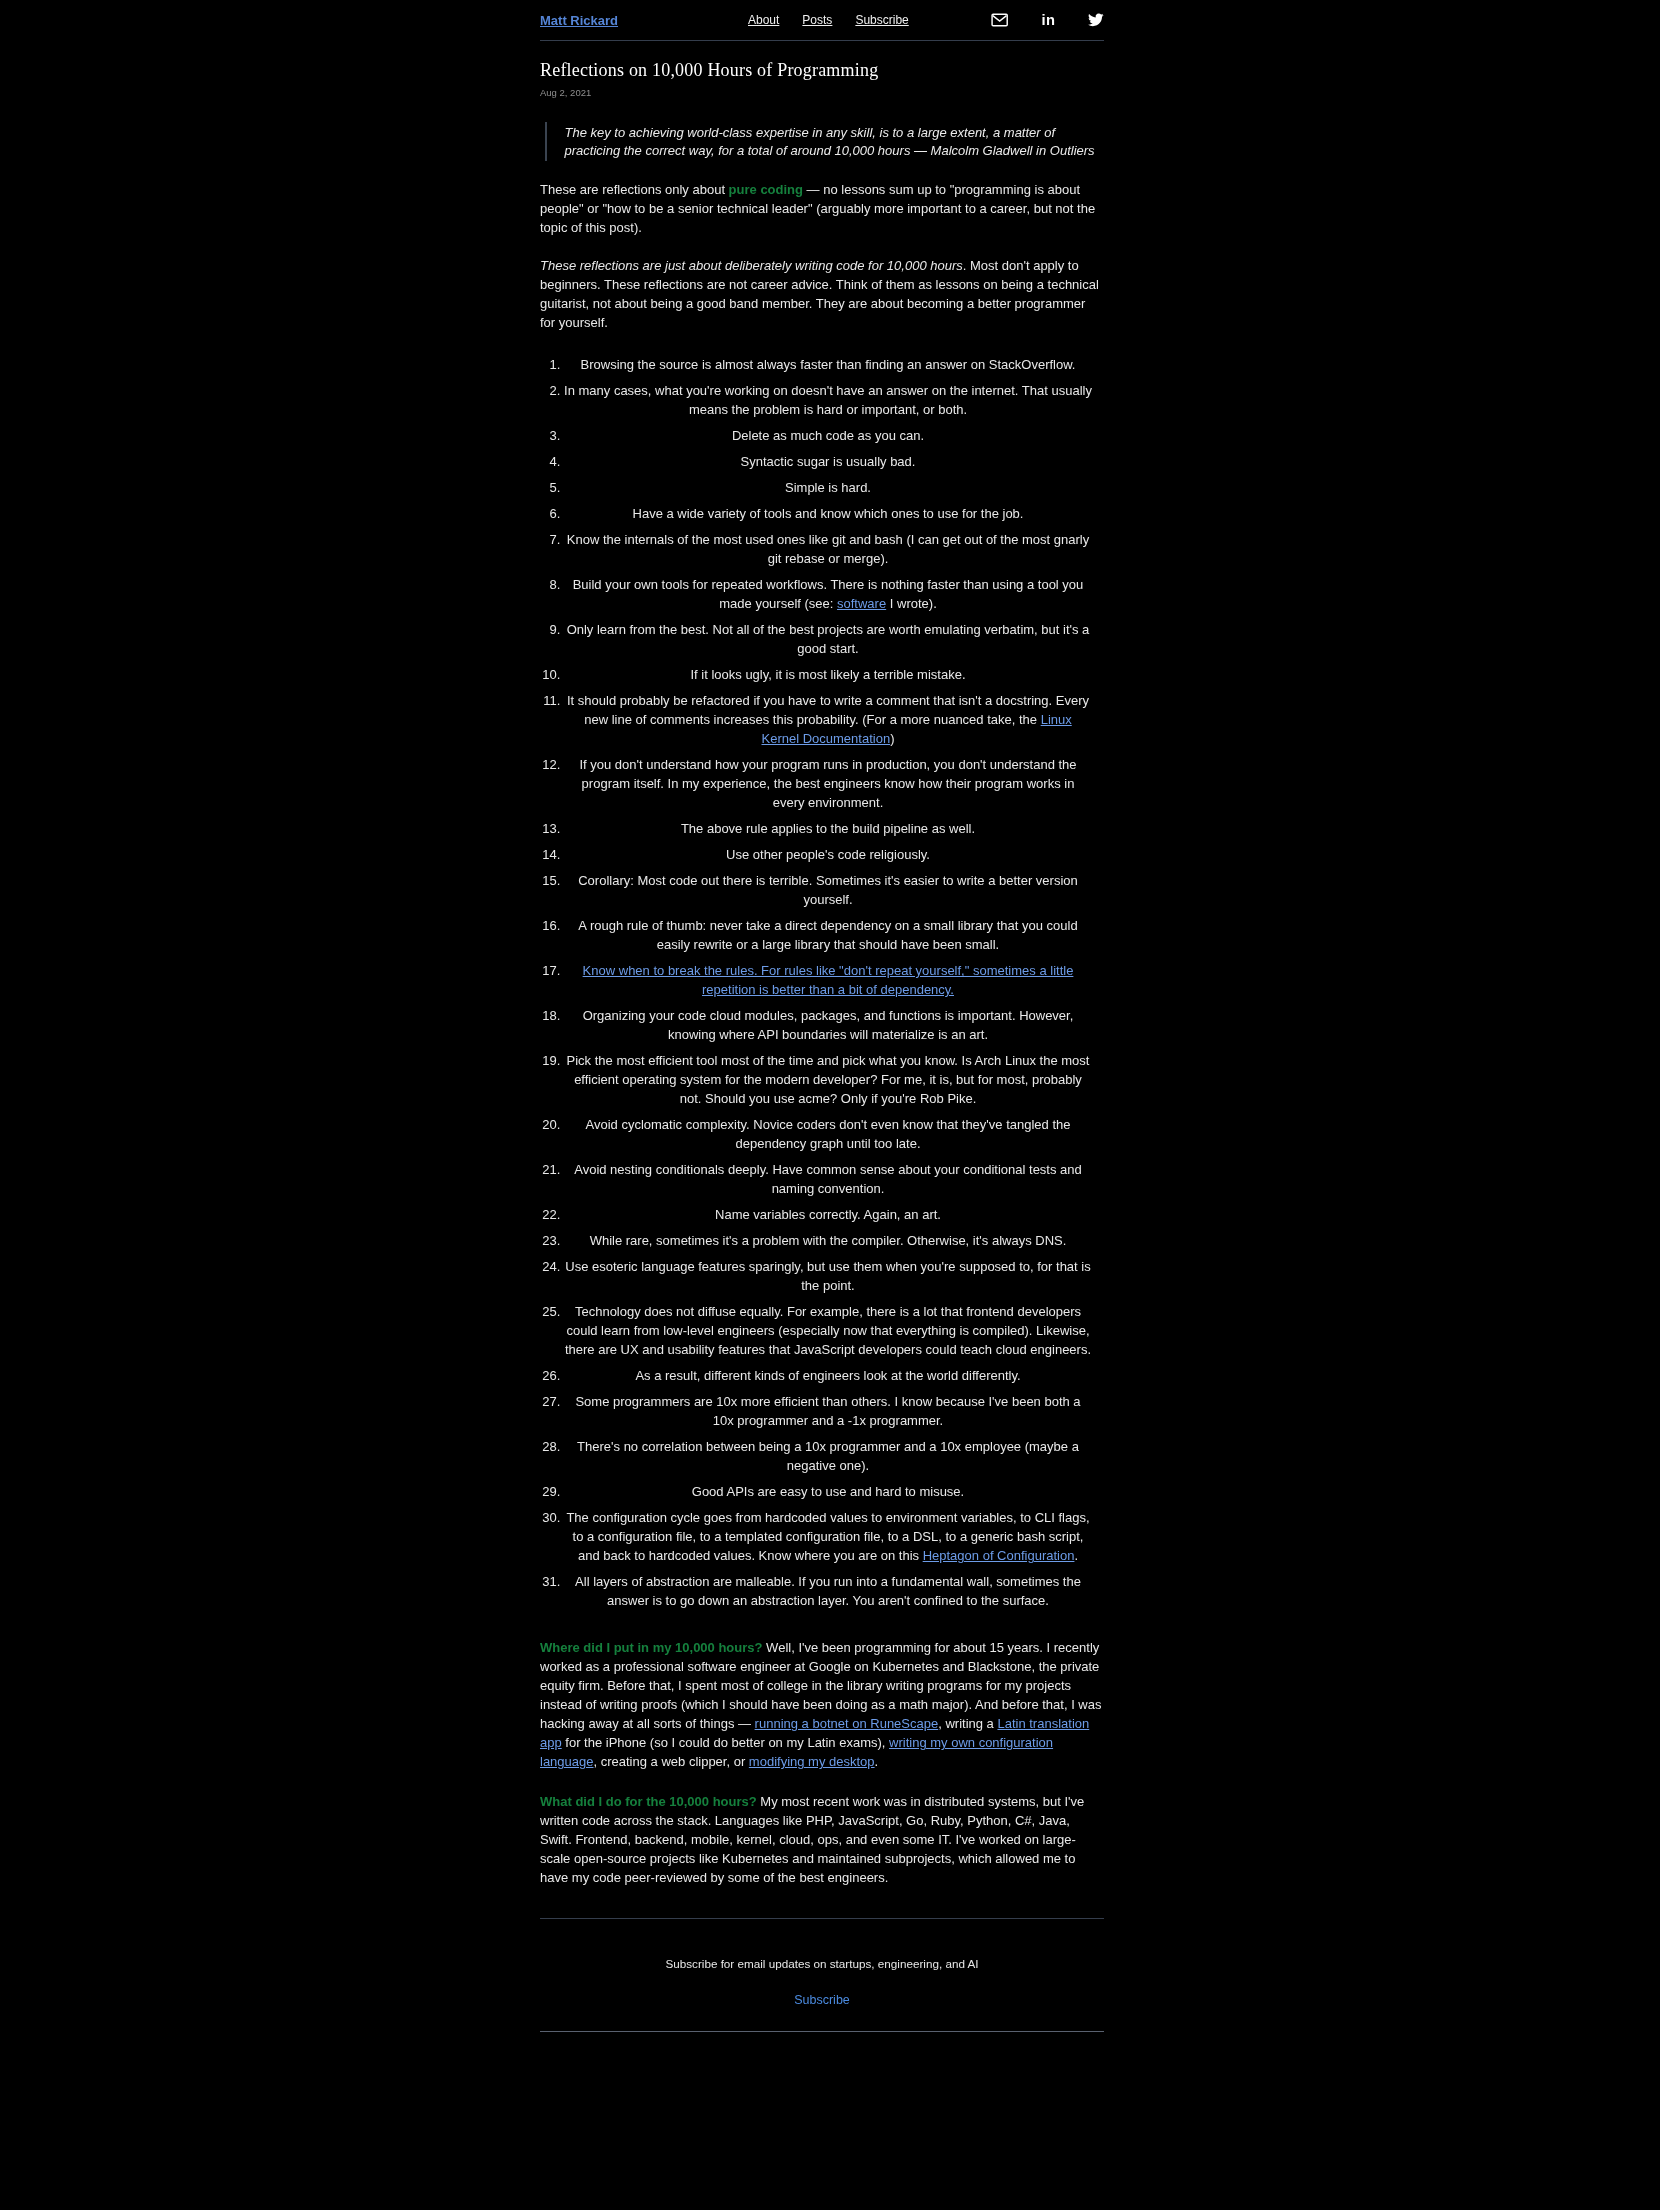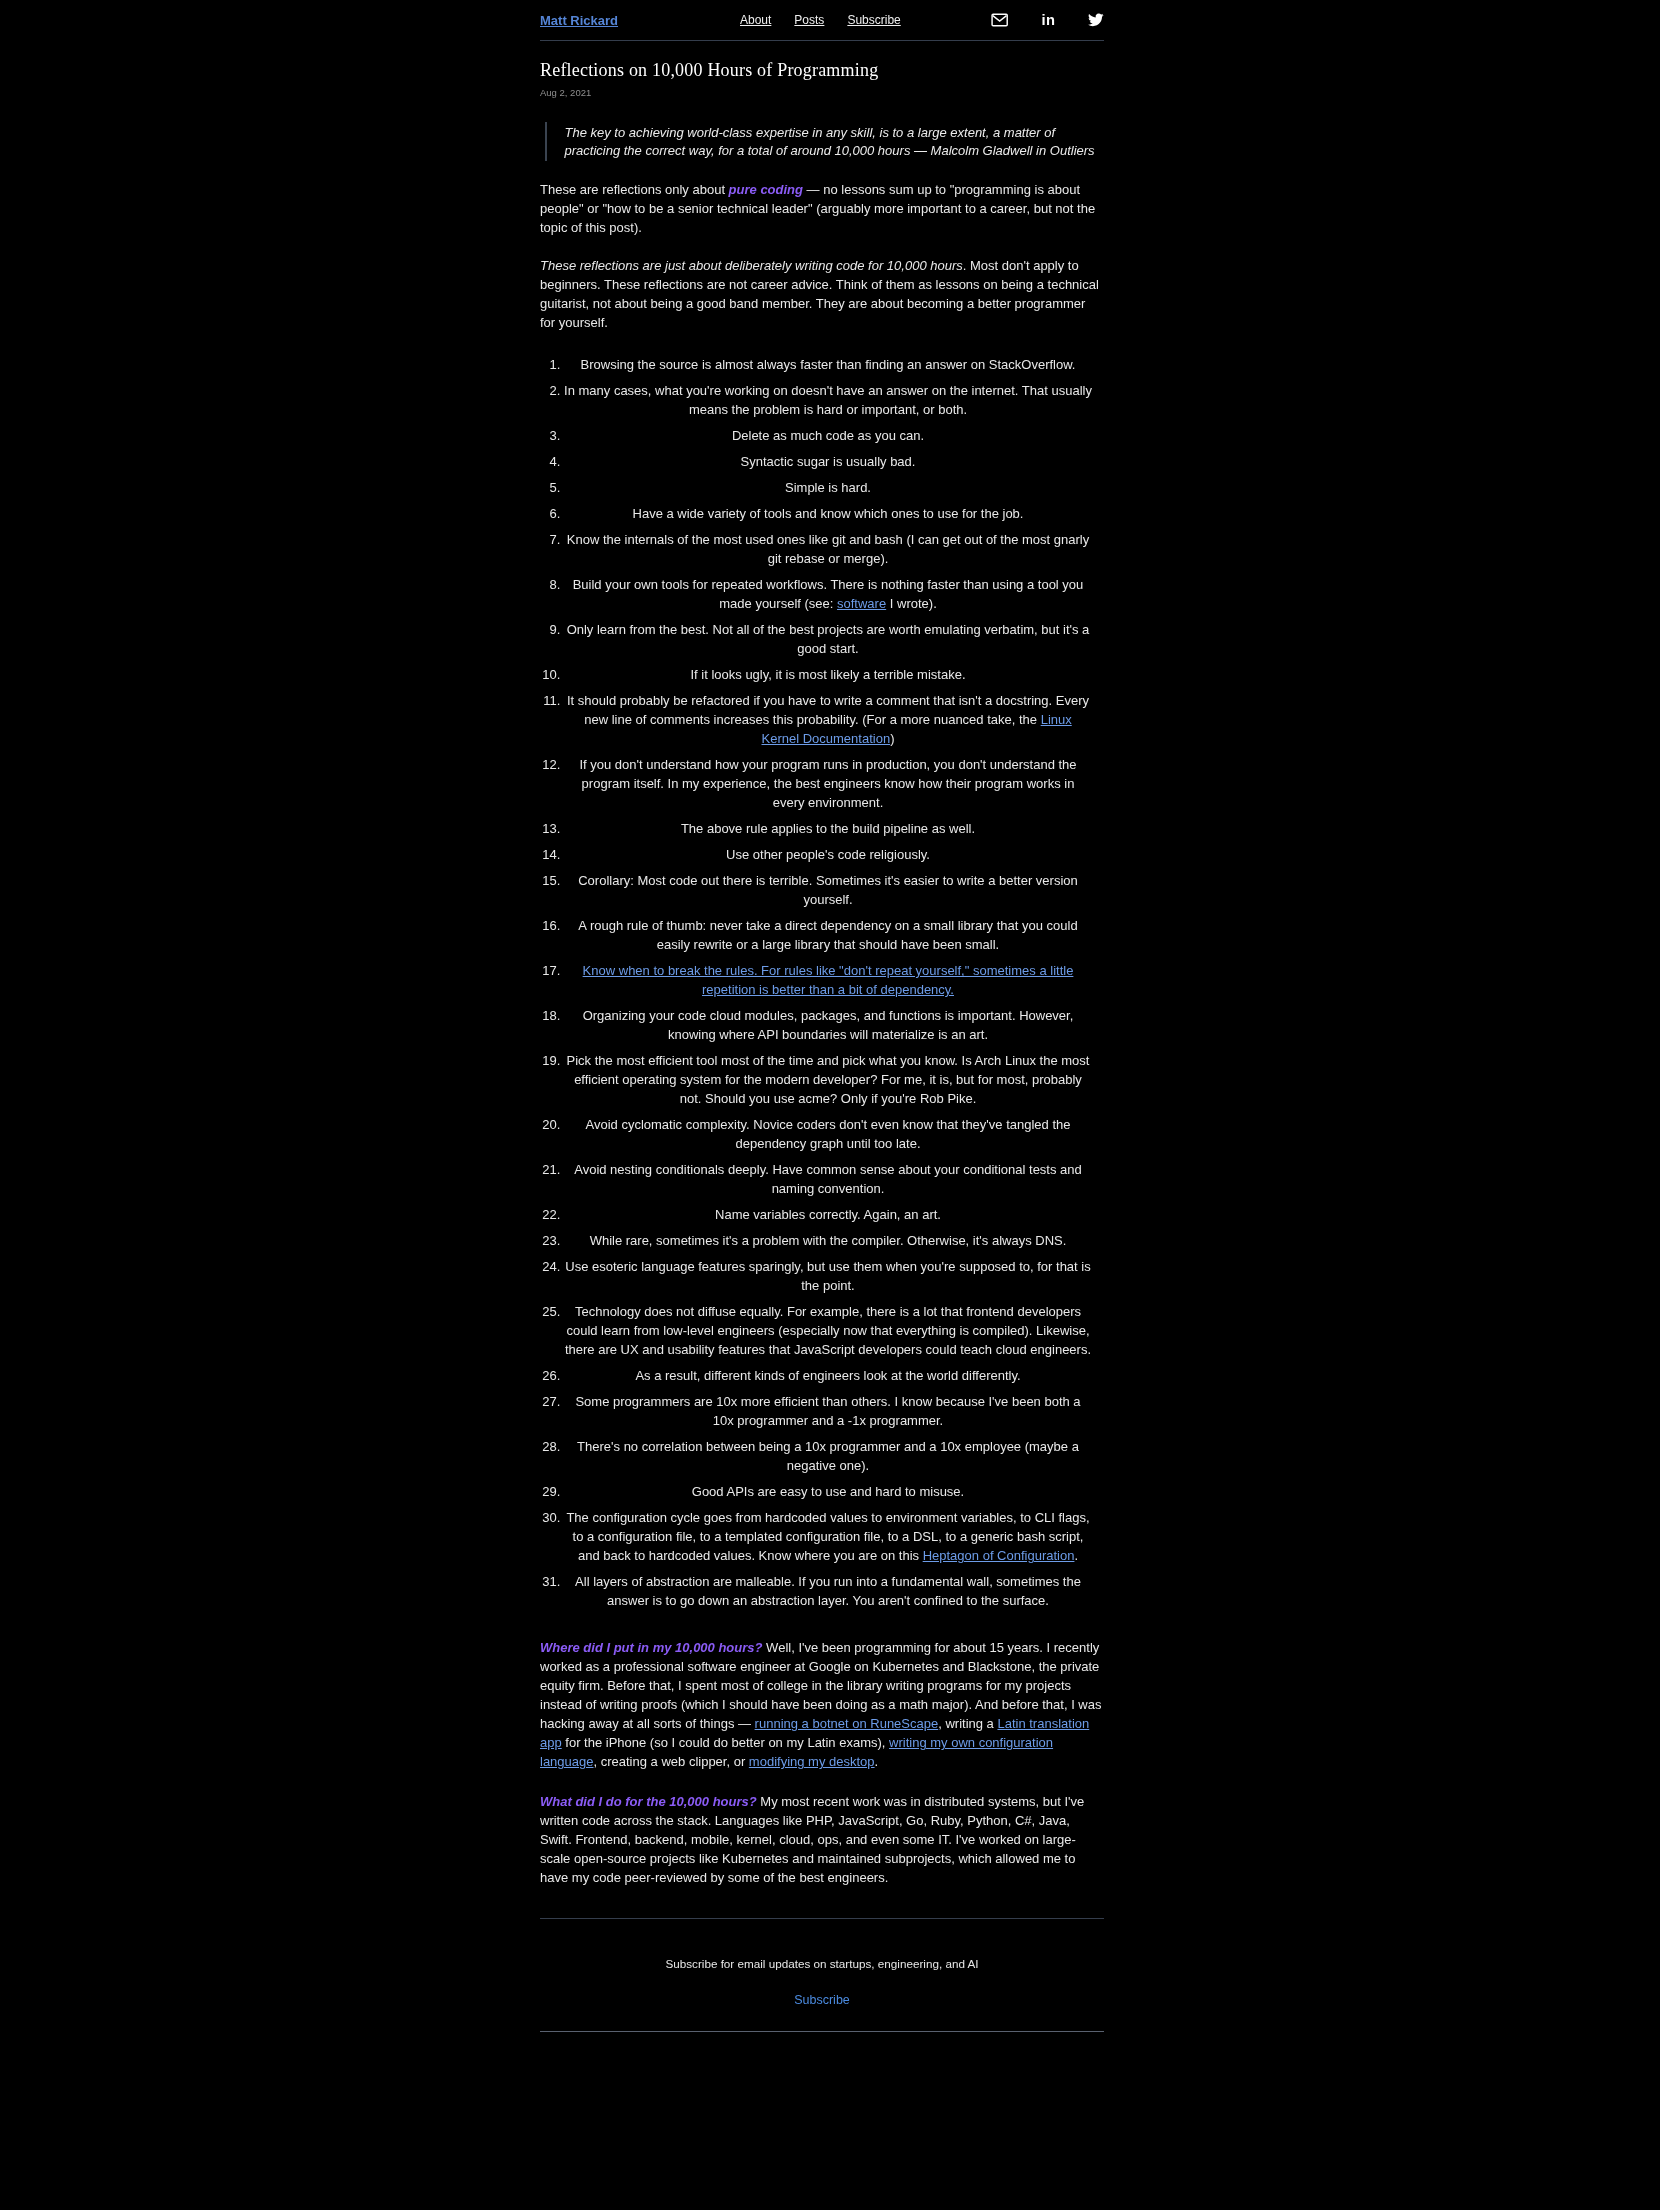--- a/index.html
+++ b/index.html
@@ -25,21 +25,21 @@
   }
   a { cursor: pointer; }
   .brand {
     color: #5585d6;
     font-weight: bold;
     font-size: 13px;
     text-decoration: underline;
   }
   .nav {
     position: absolute;
-    left: 200px;
+    left: 208px;
     display: flex;
     gap: 23px;
   }
   .nav a {
     color: #f0f0f0;
     font-size: 12px;
     text-decoration: underline;
   }
   .icons {
     margin-left: auto;
@@ -81,21 +81,21 @@
     font-size: 13px;
     line-height: 18px;
     color: #ececec;
   }
   .para {
     font-size: 13px;
     line-height: 19px;
     margin: 19px 0;
     color: #e9e9e9;
   }
-  .para .bold { font-weight: 700; color: #8b5cf6; font-style: italic; }
+  .para .bold { font-weight: 700; color: #15803d; }
   .para .italic, li .italic { font-style: italic; }
   .ilink {
     color: #6d9ce8;
     text-decoration: underline;
   }
   ol.list {
     margin: 23px 12px 0 0;
     padding-left: 24px;
     font-size: 13px;
     text-align: center;

